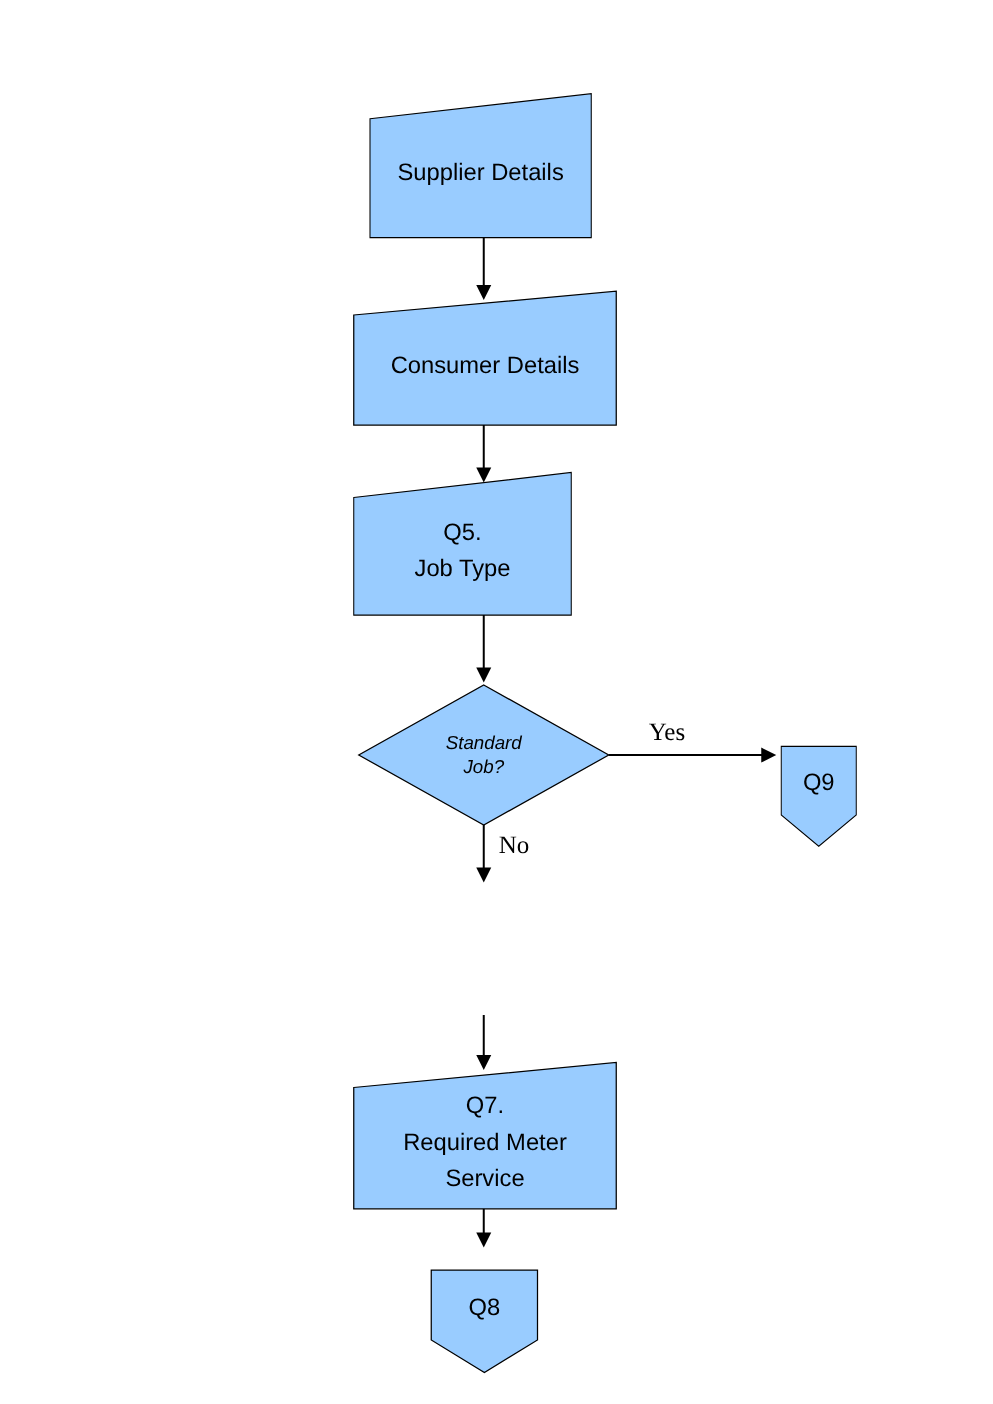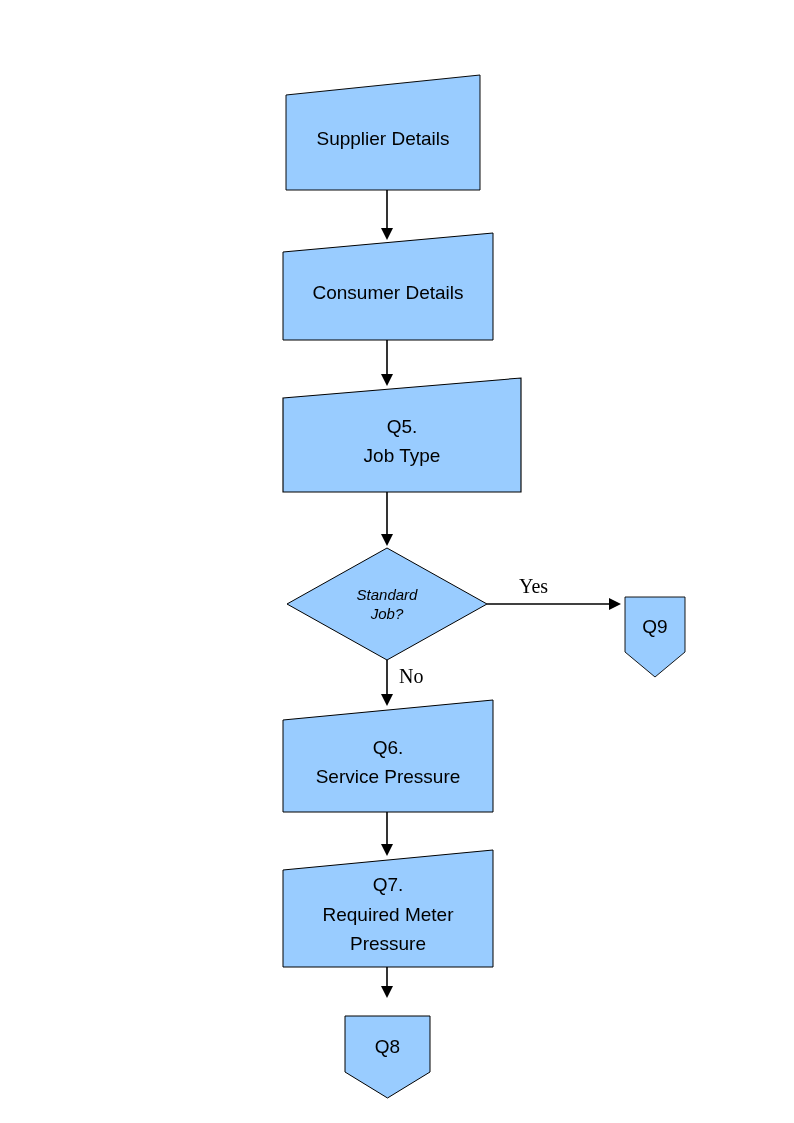--- a/index.html
+++ b/index.html
@@ -106,35 +106,35 @@
     <g>
       <line x1="387" y1="812" x2="387" y2="846"></line>
       <polygon class="arrowhead" points="381,844 393,844 387,856"></polygon>
     </g>
     <g>
       <line x1="387" y1="967" x2="387" y2="988"></line>
       <polygon class="arrowhead" points="381,986 393,986 387,998"></polygon>
     </g>
   </svg>
 
-  <div class="node manual" style="left:286px; top:75px; width:194px; height:115px;">
+  <div class="node manual" style="left:296px; top:75px; width:177px; height:115px;">
     <svg viewBox="0 0 210 115" preserveAspectRatio="none">
       <polygon points="0,20 210,0 210,115 0,115"></polygon>
     </svg>
     <div class="label">Supplier Details</div>
   </div>
 
   <div class="node manual" style="left:283px; top:233px; width:210px; height:107px;">
     <svg viewBox="0 0 210 107" preserveAspectRatio="none">
       <polygon points="0,19 210,0 210,107 0,107"></polygon>
     </svg>
     <div class="label">Consumer Details</div>
   </div>
 
-  <div class="node manual" style="left:283px; top:378px; width:238px; height:114px;">
+  <div class="node manual" style="left:283px; top:378px; width:174px; height:114px;">
     <svg viewBox="0 0 210 114" preserveAspectRatio="none">
       <polygon points="0,20 210,0 210,114 0,114"></polygon>
     </svg>
     <div class="label">Q5.
 Job Type</div>
   </div>
 
   <div class="node decision" style="left:287px; top:548px; width:200px; height:112px;">
     <svg viewBox="0 0 200 112" preserveAspectRatio="none">
       <polygon points="100,0 200,56 100,112 0,56"></polygon>
@@ -143,35 +143,28 @@
 Job?</div>
   </div>
 
   <div class="node offpage" style="left:625px; top:597px; width:60px; height:80px;">
     <svg viewBox="0 0 75 80" preserveAspectRatio="none">
       <polygon points="0,0 75,0 75,55 37.5,80 0,55"></polygon>
     </svg>
     <div class="label">Q9</div>
   </div>
 
-  <div class="node manual" style="left:283px; top:700px; width:210px; height:112px;">
-    <svg viewBox="0 0 210 112" preserveAspectRatio="none">
-      <polygon points="0,20 210,0 210,112 0,112"></polygon>
-    </svg>
-    <div class="label">Q6.
-Service Pressure</div>
-  </div>
 
   <div class="node manual" style="left:283px; top:850px; width:210px; height:117px;">
     <svg viewBox="0 0 210 117" preserveAspectRatio="none">
       <polygon points="0,20 210,0 210,117 0,117"></polygon>
     </svg>
     <div class="label">Q7.
 Required Meter
-Pressure</div>
+Service</div>
   </div>
 
   <div class="node offpage" style="left:345px; top:1000px; width:85px; height:82px;margin-top:16px;">
     <svg viewBox="0 0 85 82" preserveAspectRatio="none">
       <polygon points="0,0 85,0 85,56 42.5,82 0,56"></polygon>
     </svg>
     <div class="label">Q8</div>
   </div>
 
   <div class="edge-label" style="left:519px; top:576px;">Yes</div>

